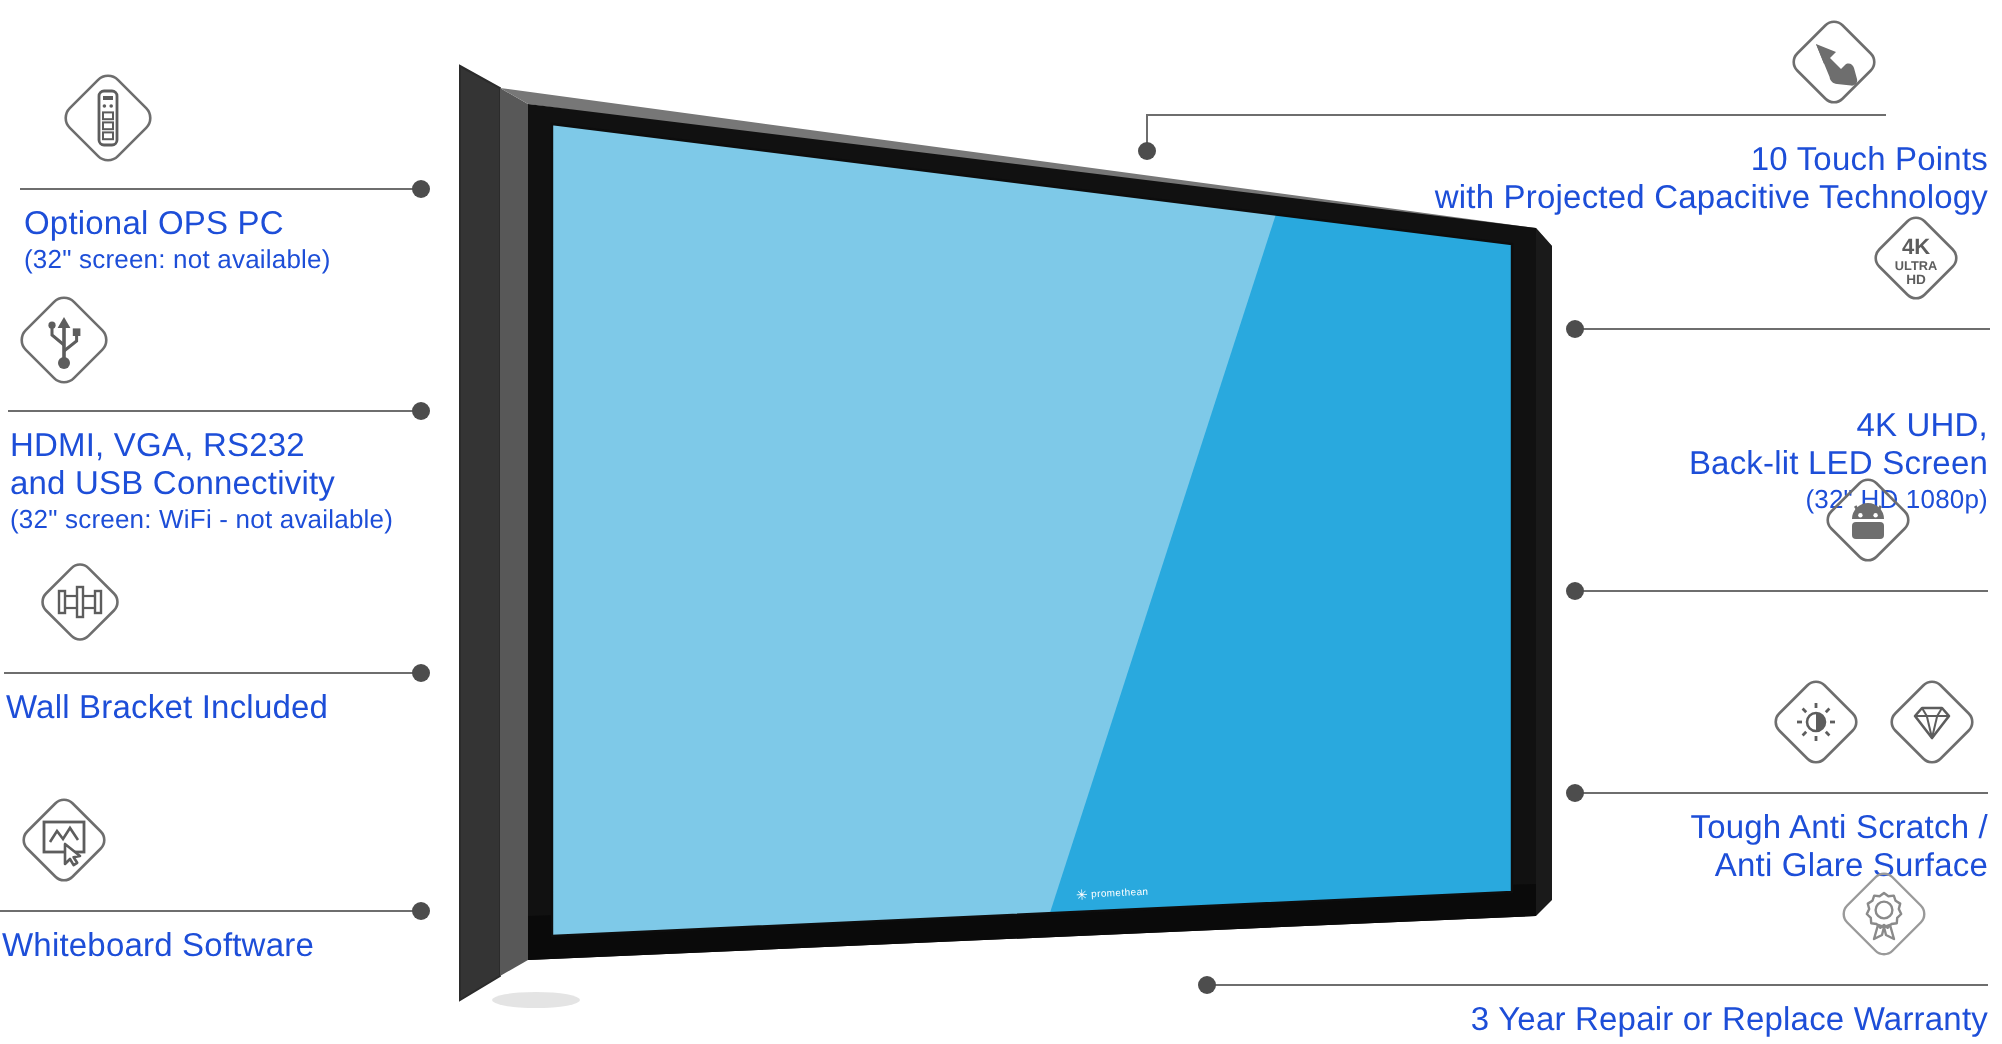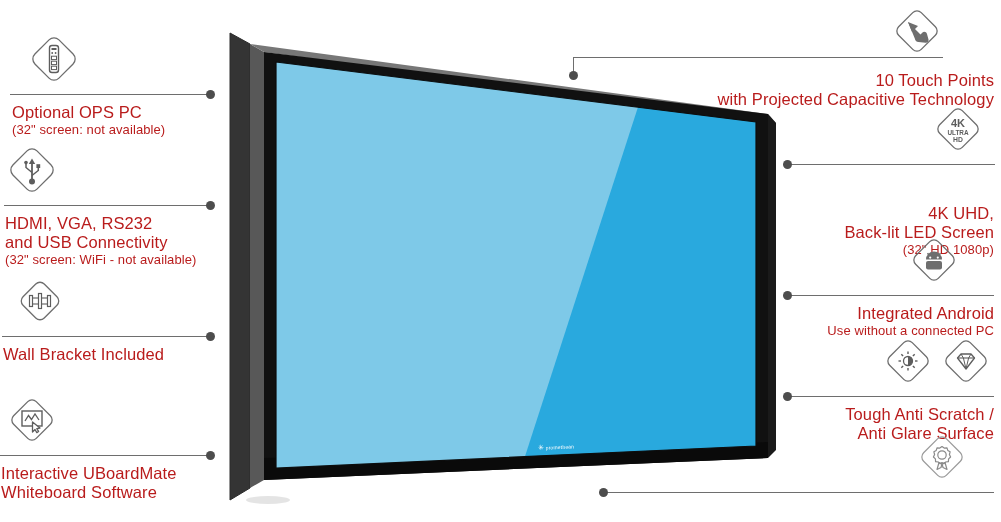--- a/index.html
+++ b/index.html
@@ -55,21 +55,21 @@
     top: 0px;
     width: 9px;
     height: 9px;
     border-radius: 50%;
     background: #4d4d4d;
   }
   .callout.left .rule .dot { right: -1px; }
   .callout.right .rule .dot { left: -1px; }
 
   .txt {
-    color: #b91c1c;
+    color: #1d4ed8;
     line-height: 1.16;
     padding-top: 3px;
   }
   .txt .l1 { font-size: 16.5px; letter-spacing: .1px; }
   .txt .l2 { font-size: 16.5px; letter-spacing: .1px; }
   .txt .sub { font-size: 13px; letter-spacing: .1px; }
   .callout.left .txt { text-align: left; padding-left: 2px; }
   .callout.right .txt { text-align: right; padding-right: 2px; }
 
   
@@ -244,21 +244,20 @@
           <path d="M19 27 L22.5 21.5 L25.5 25.5 L29 20 L33 26" stroke="#5d5d5d" stroke-width="1.3" fill="none"></path>
           <path d="M26.5 28 L26.5 38 L29 35.5 L30.8 38.6 L32.6 37.4 L30.8 34.6 L34 34 Z" fill="#ffffff" stroke="#5d5d5d" stroke-width="1.3" stroke-linejoin="round"></path>
         </svg>
       </span>
     </div>
     <div class="rule" style="margin:2px 10px 0 0px;">
       <span class="line"></span>
       <span class="dot"></span>
     </div>
     <div class="txt" style="padding-left:1px;">
-      <div class="l1">Interactive UBoardMate</div>
       <div class="l2">Whiteboard Software</div>
     </div>
   </div>
 
   <div class="callout right" style="left:600px; top:2px; width:395px;">
     <div class="icon-row" style="padding-right:52px;">
       <span class="dia">
         <svg width="52" height="52" viewBox="0 0 52 52">
           <rect x="10" y="10" width="32" height="32" rx="6" ry="6" transform="rotate(45 26 26)" fill="none" stroke="#6e6e6e" stroke-width="1.3"></rect>
           <path d="M17 17 L29.5 29.5 L31.5 27.5 C33 26 35.5 27 36 29 L37.5 34.5 C38 36.5 36.5 38 34.5 37.8 L27.5 37 C25.5 36.8 24 35.5 23.8 33.5 Z" fill="#6e6e6e"></path>
@@ -310,24 +309,20 @@
           <line x1="19.6" y1="19" x2="21.4" y2="22" stroke="#6e6e6e" stroke-width="1.4"></line>
           <line x1="32.4" y1="19" x2="30.6" y2="22" stroke="#6e6e6e" stroke-width="1.4"></line>
           <circle cx="22.2" cy="23.6" r="1.1" fill="#ffffff"></circle>
           <circle cx="29.8" cy="23.6" r="1.1" fill="#ffffff"></circle>
         </svg>
       </span>
     </div>
     <div class="rule" style="margin:2px 4px 0 14px;">
       <span class="line"></span>
       <span class="dot"></span>
-    </div>
-    <div class="txt" style="padding-right:4px;">
-      <div class="l1">Integrated Android</div>
-      <div class="sub">Use without a connected PC</div>
     </div>
   </div>
 
   <div class="callout right" style="left:770px; top:332px; width:228px;">
     <div class="icon-row" style="padding-right:6px;">
       <span class="dia">
         <svg width="52" height="52" viewBox="0 0 52 52">
           <rect x="10" y="10" width="32" height="32" rx="6" ry="6" transform="rotate(45 26 26)" fill="none" stroke="#6e6e6e" stroke-width="1.3"></rect>
           <path d="M26 21.5 A4.5 4.5 0 0 1 26 30.5 Z" fill="#5d5d5d"></path>
           <circle cx="26" cy="26" r="4.5" fill="none" stroke="#5d5d5d" stroke-width="1.3"></circle>
@@ -372,15 +367,18 @@
           <circle cx="26" cy="24" r="4.2" fill="none" stroke="#8a8a8a" stroke-width="1.2"></circle>
           <path d="M23 31.5 L21 38.5 L25 36.5 L26 32.5 Z" fill="none" stroke="#8a8a8a" stroke-width="1.2" stroke-linejoin="round"></path>
           <path d="M29 31.5 L31 38.5 L27 36.5 L26 32.5 Z" fill="none" stroke="#8a8a8a" stroke-width="1.2" stroke-linejoin="round"></path>
         </svg>
       </span>
     </div>
     <div class="rule" style="margin:2px 4px 0 14px;">
       <span class="line"></span>
       <span class="dot"></span>
     </div>
+    <div class="txt" style="padding-right:4px;">
+      <div class="l1">3 Year Repair or Replace Warranty</div>
+    </div>
   </div>
 
 </div>
 
 </body></html>

